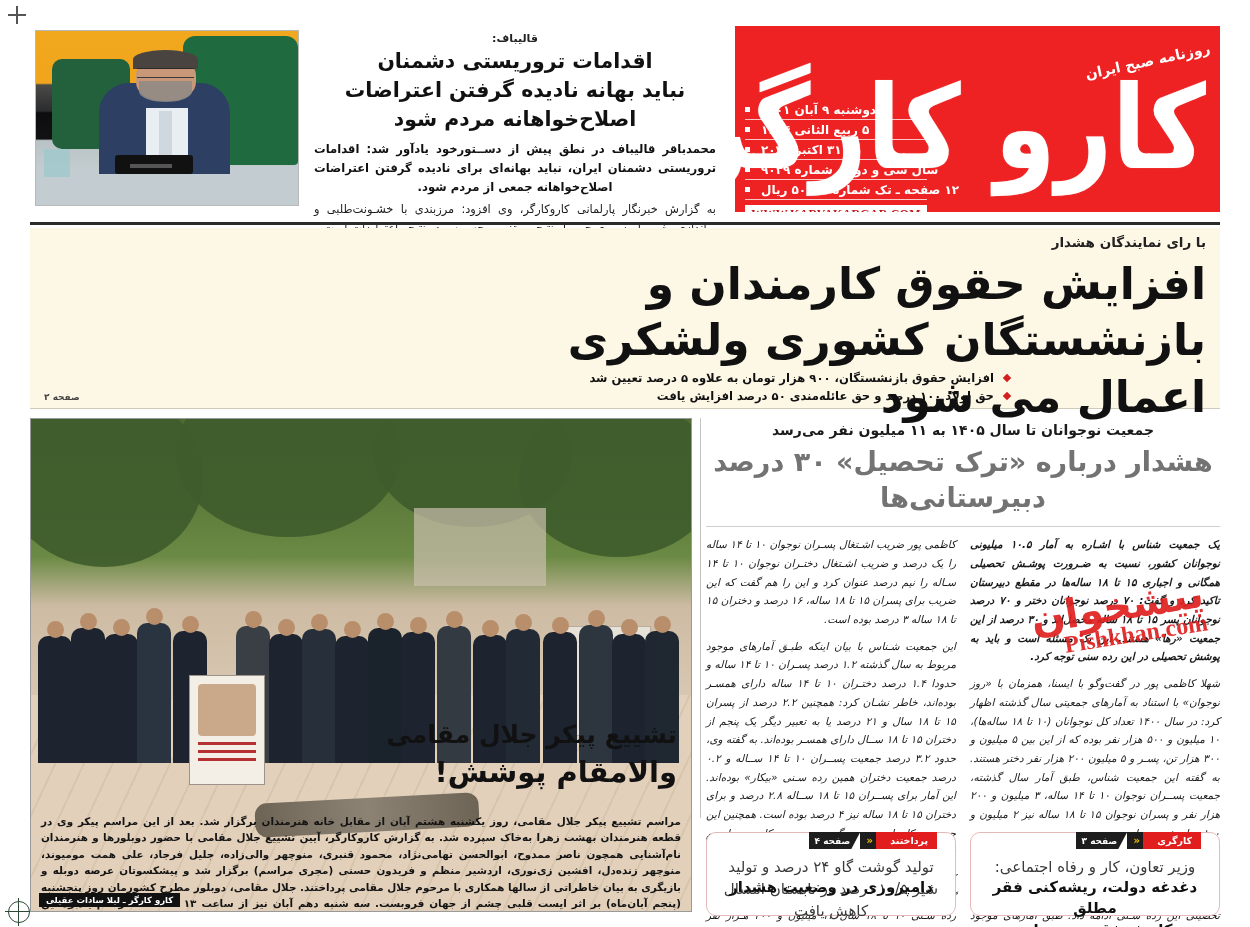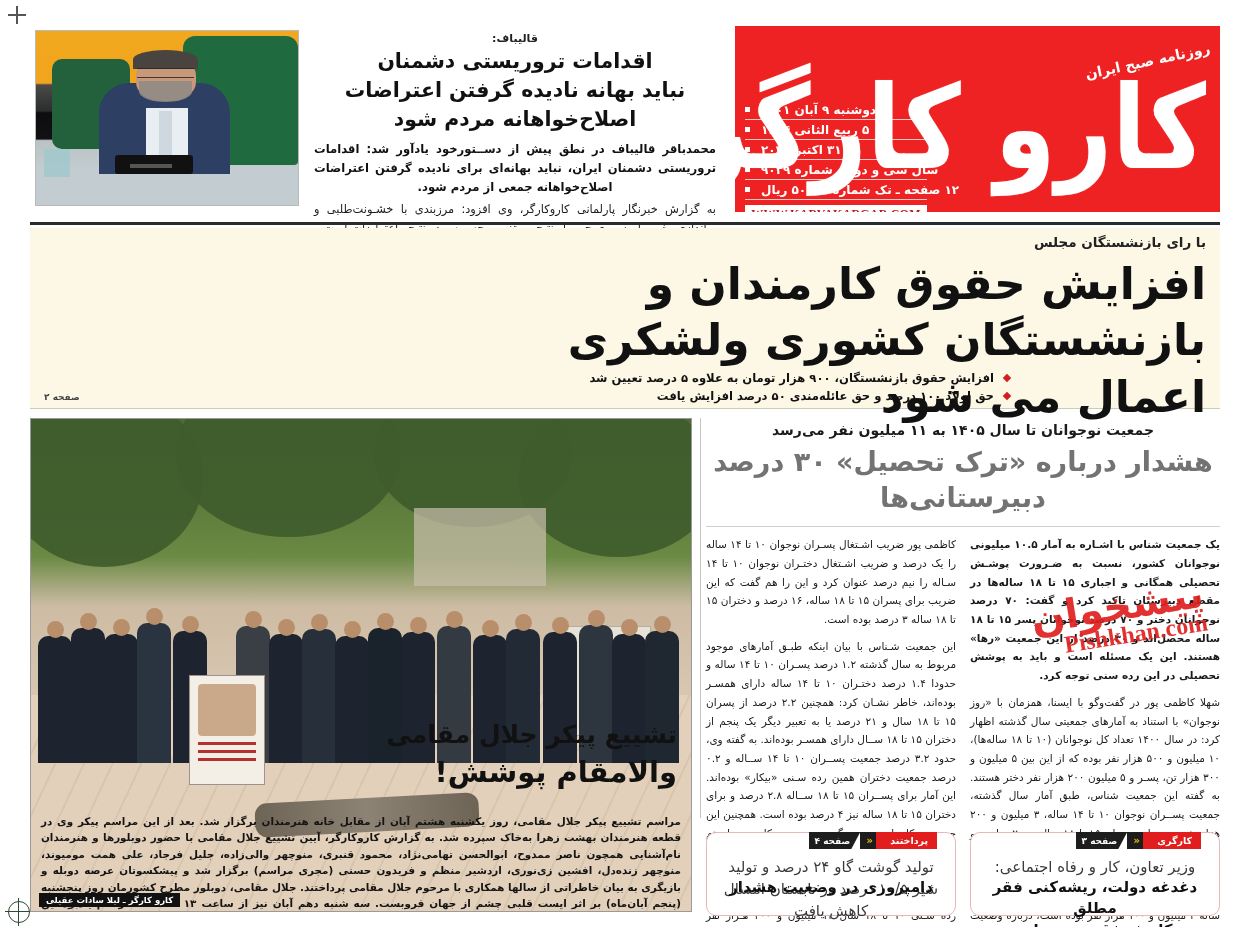--- a/index.html
+++ b/index.html
@@ -136,21 +136,21 @@
   }
 
   
   .sep-v{position:absolute;left:700px;top:418px;width:1px;height:400px;background:#c4c4c4;}
   .art{position:absolute;left:706px;top:418px;width:514px;}
   .art-kicker{text-align:center;font-size:14px;font-weight:bold;color:#1b1b1b;margin:4px 0 6px;}
   .art-h1{text-align:center;font-size:27px;font-weight:bold;color:#737373;line-height:1.34;margin-bottom:10px;}
   .art-rule{height:1px;background:#cfcfcf;margin:6px 0 8px;}
   .art-cols{display:flex;gap:14px;direction:rtl;position:relative;}
   .art-col{flex:1;font-size:10.5px;line-height:1.78;text-align:justify;color:#1a1a1a;}
-  .art-col p{margin:0 0 8px;}
+  .art-col p{margin:0 0 8px;font-style:italic;}
   .art-col .bold{font-weight:bold;}
   .watermark{
     position:absolute;right:14px;top:52px;z-index:6;pointer-events:none;
     transform:rotate(-9deg);
   }
   .wm-fa{font-size:40px;font-weight:bold;color:#e02020;opacity:.92;line-height:.95;letter-spacing:-2px;}
   .wm-en{font-size:24px;font-weight:bold;color:#e02020;opacity:.92;
     font-family:"Liberation Serif",serif;margin-top:-2px;}
 
   
@@ -237,21 +237,21 @@
           <span>به گزارش خبرنگار پارلمانی کاروکارگر، وی افزود: مرزبندی با خشـونت‌طلبی و براندازی، شــرط ضروری حصـول نتیجه و تغییر محسـوس در نتیجه اعتراضات است و نظام سیاسی کشور نیز به جهت استواری بر اراده مردم، بستر قطعی هر نوع اصلاح و تغییر برای تامین منافع عمومی است البته بخشی از این تغییر نیز، اصلاح در نظام حکمرانی در چارچوب نظام سیاسی جمهوری اسلامی است که باید به حکمرانی نو منجر شود</span>
           <span class="cont">ادامه در صفحه ۲</span>
         </div>
       </div>
     </div>
   </div>
 
   <div class="rule-top"></div>
 
   <div class="banner">
-    <div class="banner-kicker">با رای بازنشستگان مجلس</div>
+    <div class="banner-kicker">با رای نمایندگان هشدار</div>
     <div class="banner-h1">
       <span>افزایش حقوق کارمندان و بازنشستگان کشوری ولشکری</span>
       <span class="l2">اعمال می شود</span>
     </div>
     <ul class="bullets">
       <li>
         <span class="dia"></span>
         <span>افزایش حقوق بازنشستگان، ۹۰۰ هزار تومان به علاوه ۵ درصد تعیین شد</span>
       </li>
       <li>

